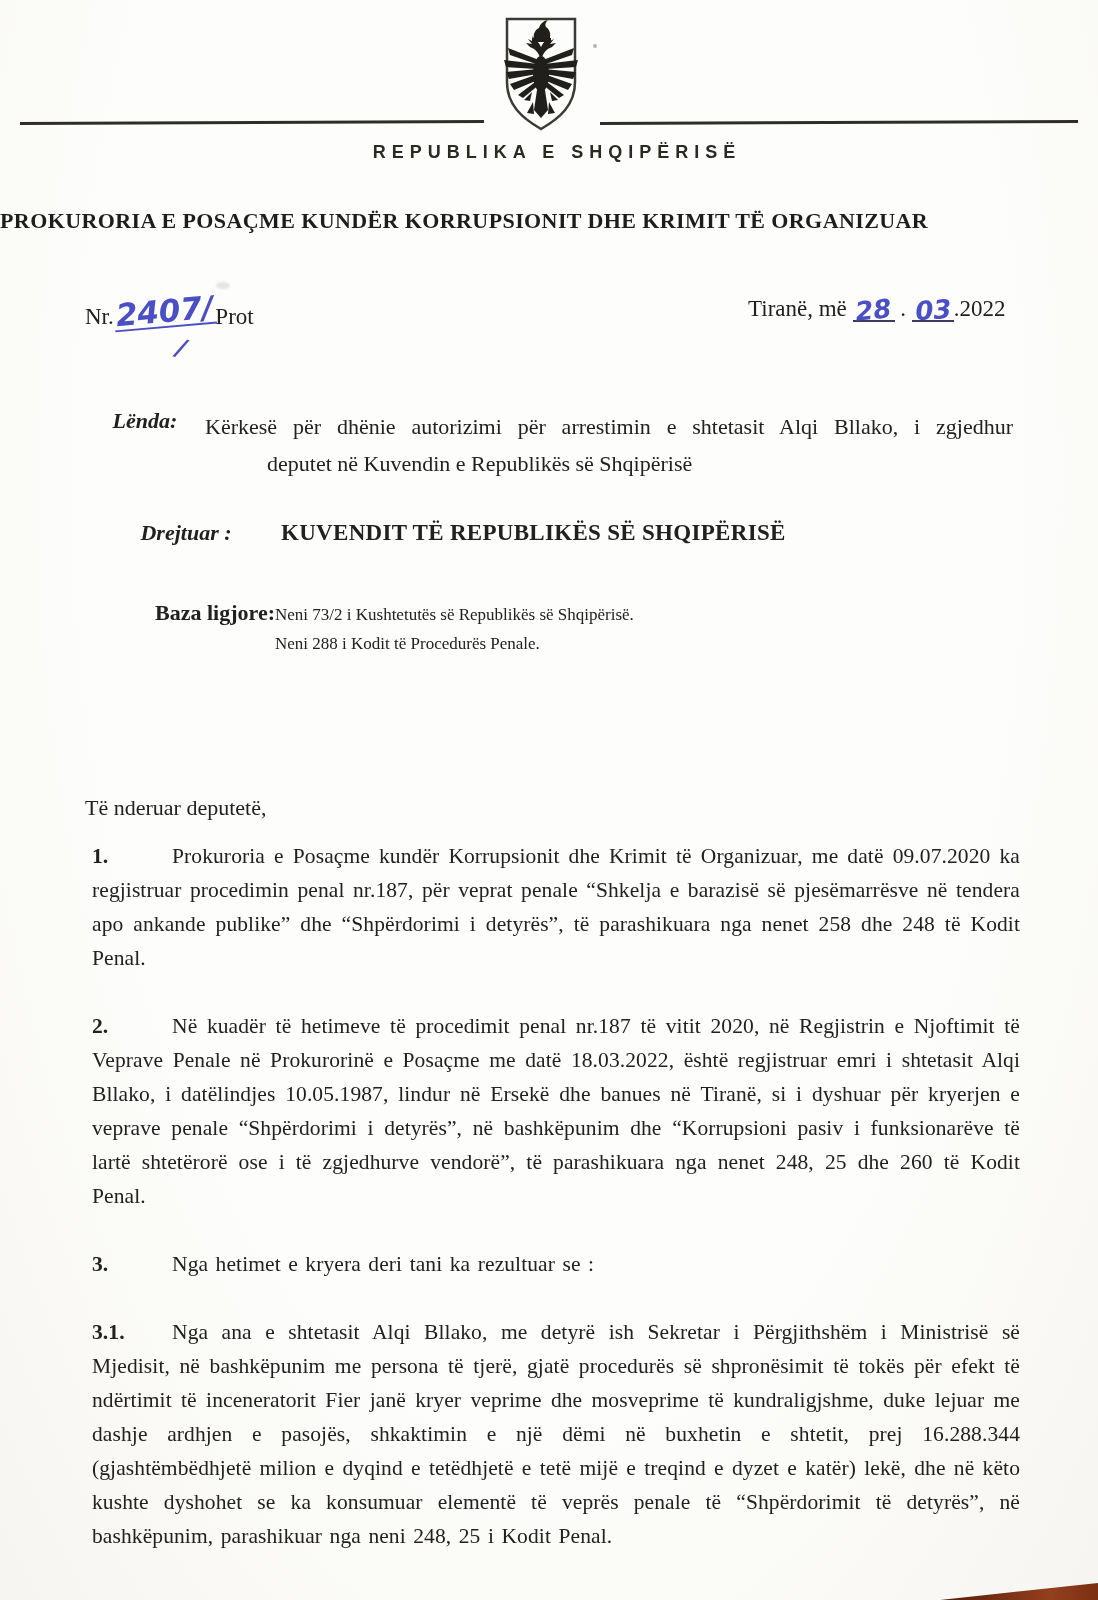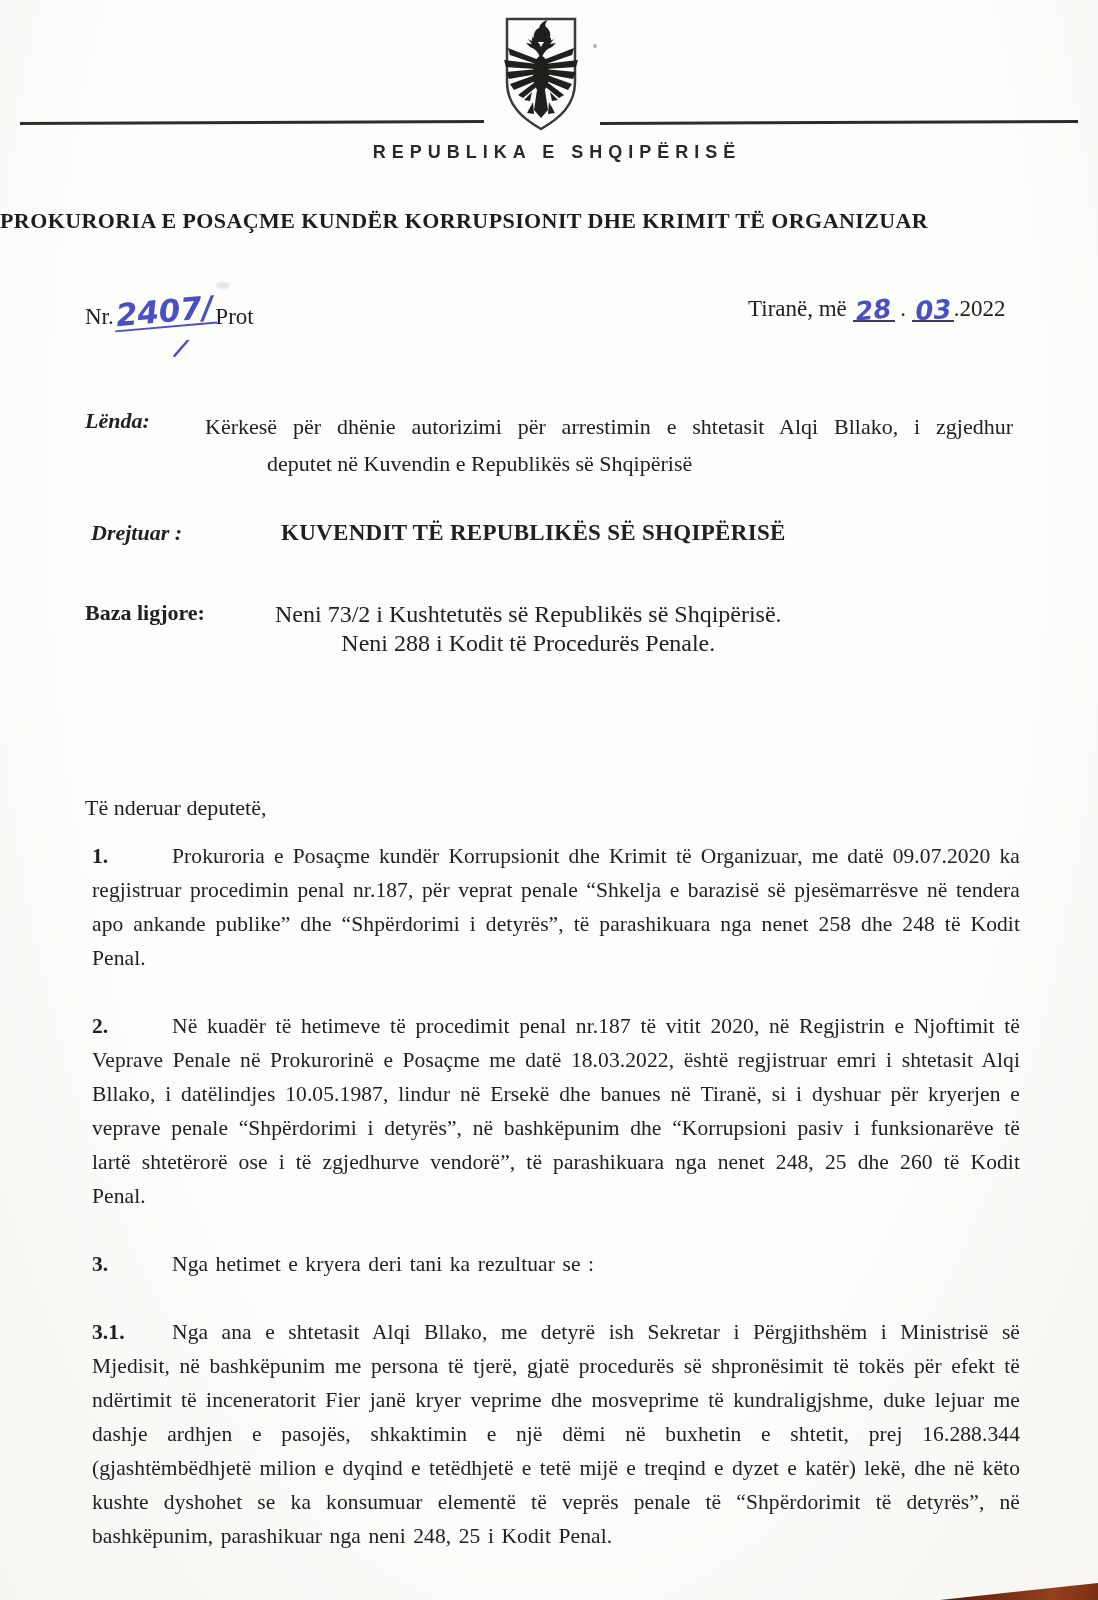--- a/index.html
+++ b/index.html
@@ -36,32 +36,32 @@
     border-bottom:2.5px solid #4a4fc3;padding:0 2px;line-height:30px;
   }
   .stray{position:absolute;left:92px;top:36px;font-size:24px;font-weight:bold;transform:rotate(14deg);color:#4a4fc3;font-family:"DejaVu Sans",sans-serif;font-style:italic;}
   .date-line{position:absolute;left:748px;top:296px;font-size:23px;white-space:nowrap;}
   .blank{display:inline-block;min-width:42px;text-align:center;border-bottom:2px solid #3c3c5e;line-height:22px;}
   .hw-day{font-size:26px;font-weight:bold;transform:rotate(-6deg) translateY(3px);}
   .hw-month{font-size:26px;font-weight:bold;transform:rotate(-4deg) translateY(3px);}
   
   .row{position:absolute;left:85px;width:928px;display:flex;align-items:flex-start;}
   .row .label{flex:0 0 auto;font-weight:bold;font-size:22px;}
-  .italic{font-style:italic;}
+  .italic{font-style:italic;text-align:center;}
   .subject-row{top:408px;}
   .subject-row .label{width:120px;}
   .subject-row .content{flex:1;font-size:22px;line-height:37px;}
   .subject-line1{text-align:justify;text-align-last:justify;}
   .subject-line2{padding-left:62px;}
   .addressee-row{top:520px;margin-left:6px;}
   .addressee-row .label{width:190px;}
   .addressee-value{font-weight:bold;font-size:23px;letter-spacing:.3px;}
   .basis-row{top:600px;}
-  .basis-row .label{width:190px;}
-  .basis-row .content div{font-size:24px;line-height:29px;text-align:center;}
+  .basis-row .label{width:190px;text-align:right;}
+  .basis-row .content div{font-size:17px;line-height:29px;}
   
   .greeting{position:absolute;left:85px;top:795px;font-weight:normal;font-size:22px;}
   .body-text{position:absolute;left:92px;top:839px;width:928px;}
   .body-text p{
     margin:0 0 34px 0;font-size:21.5px;line-height:34px;
     text-align:justify;word-spacing:2px;letter-spacing:.1px;
   }
   .pnum{display:inline-block;min-width:80px;font-weight:bold;}
   
   .dot{position:absolute;left:593px;top:44px;width:4px;height:4px;background:#8f8d88;border-radius:50%;opacity:.65;}

